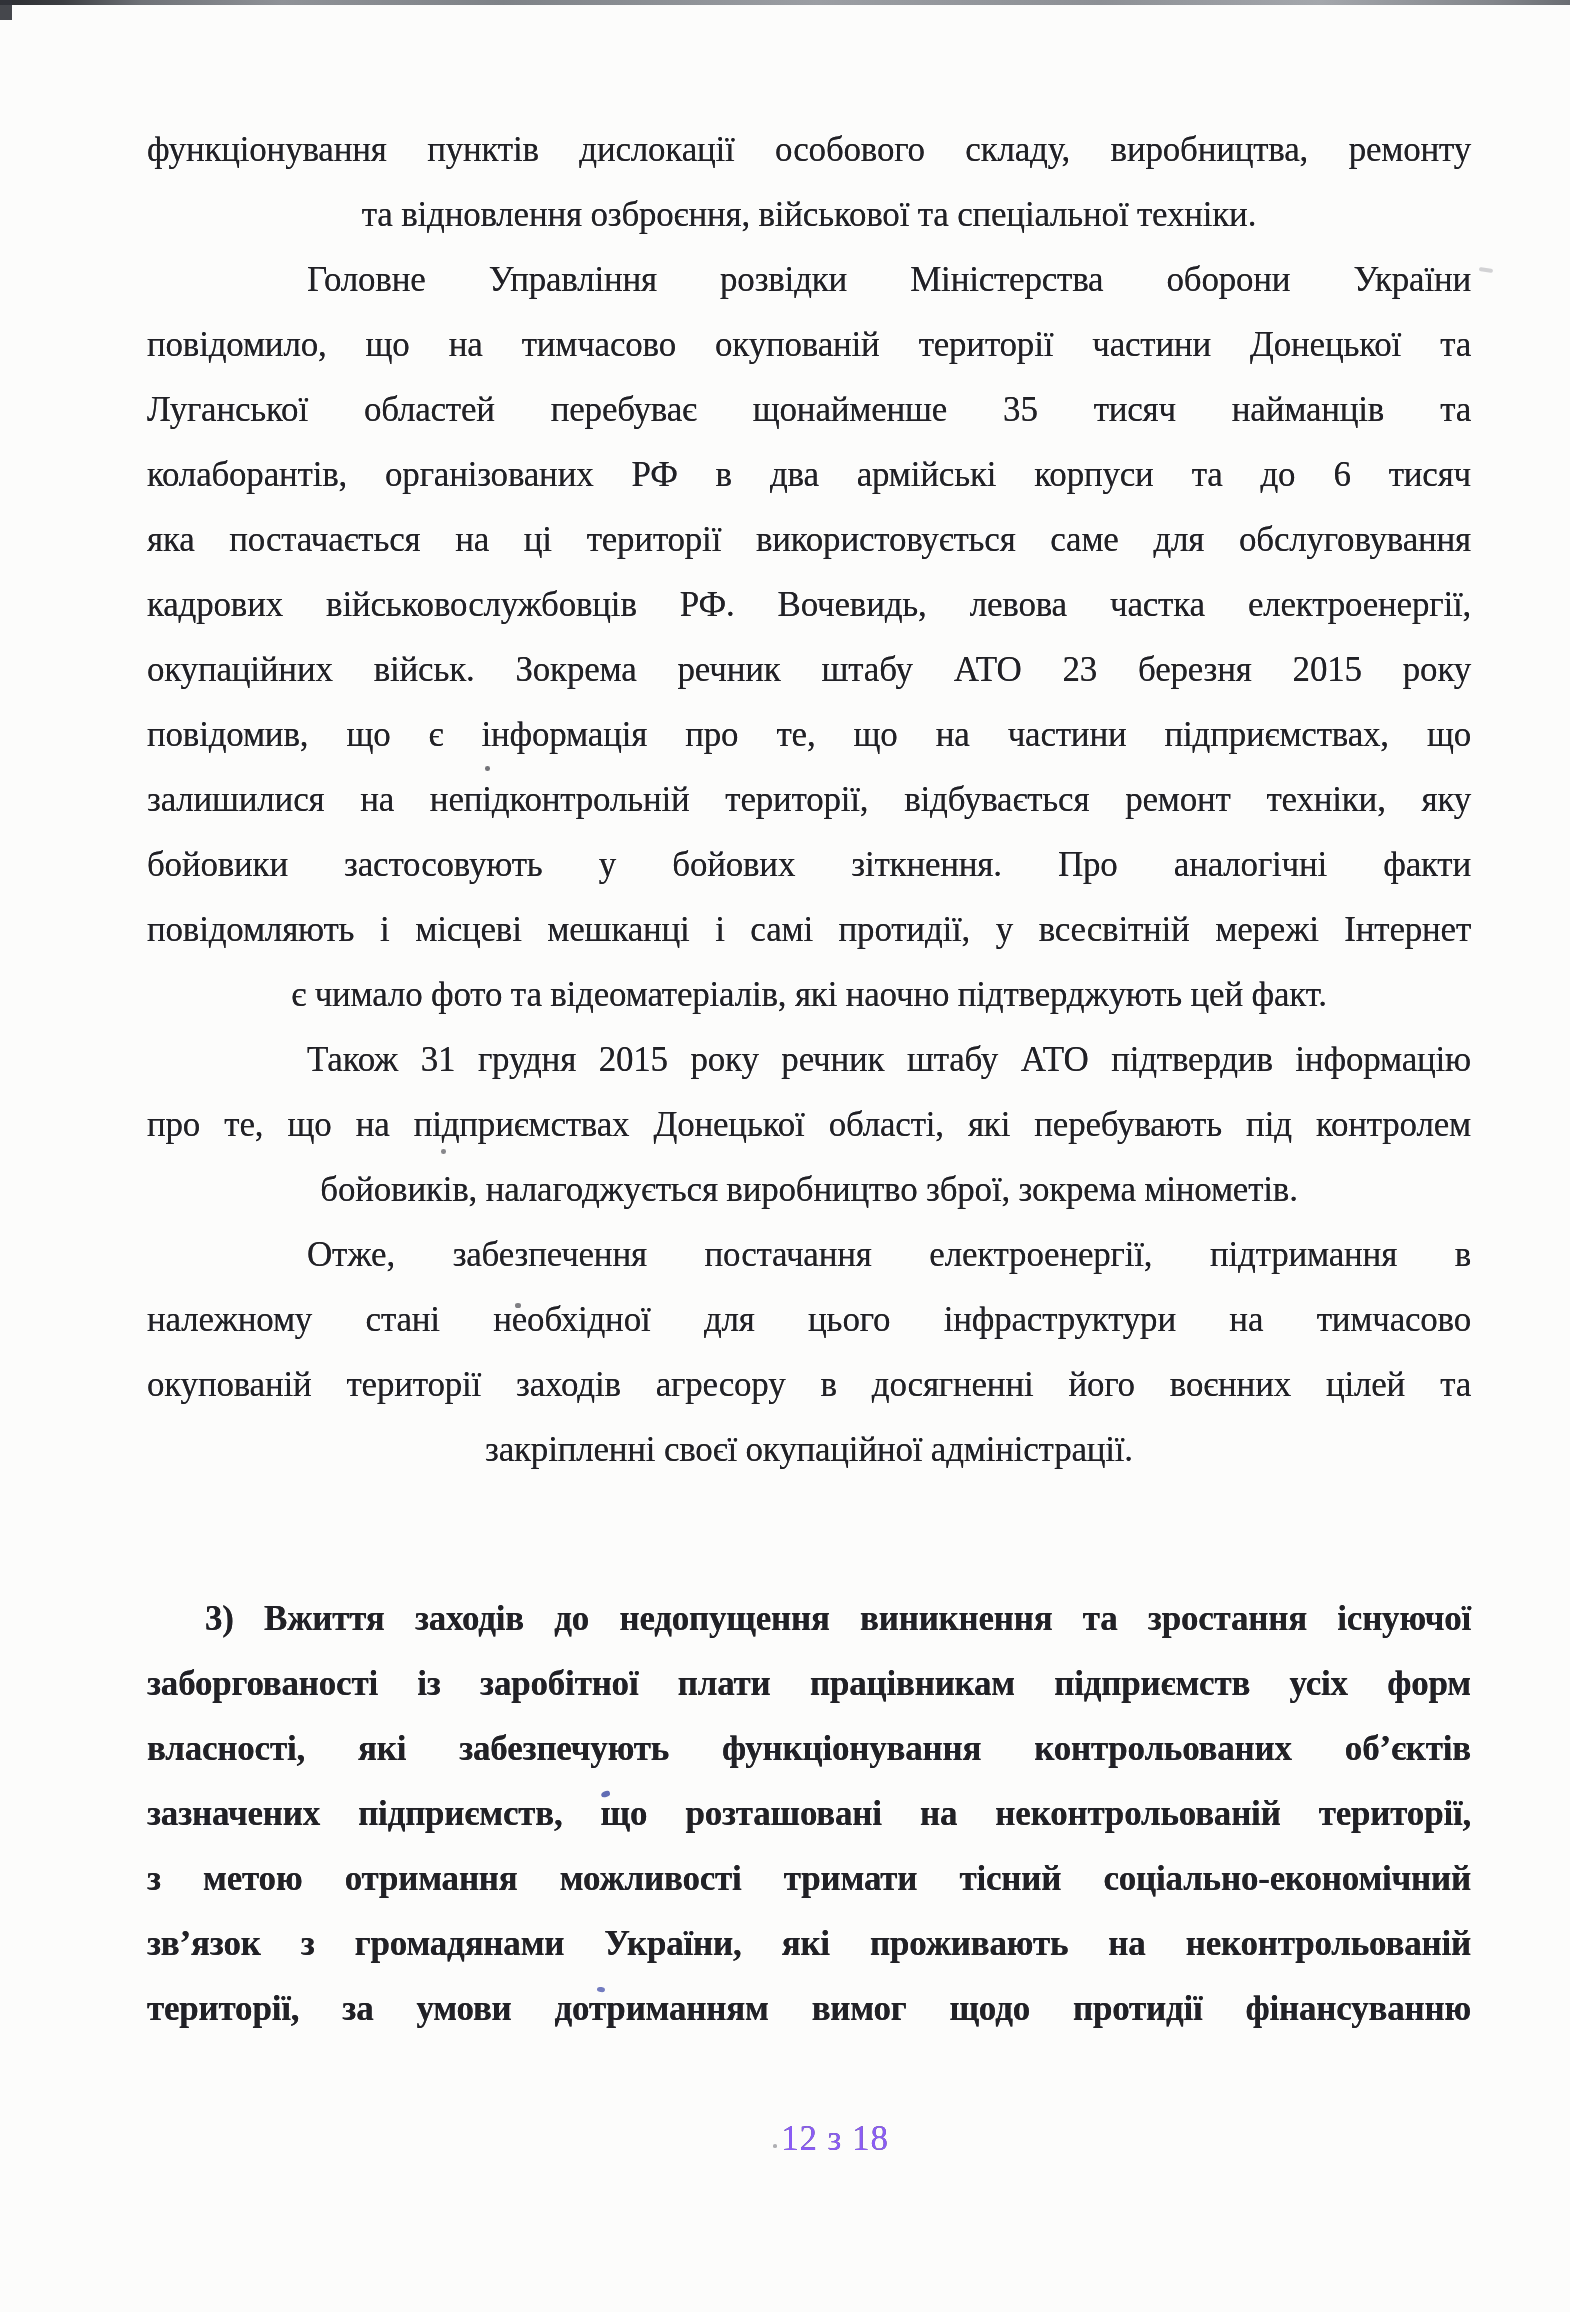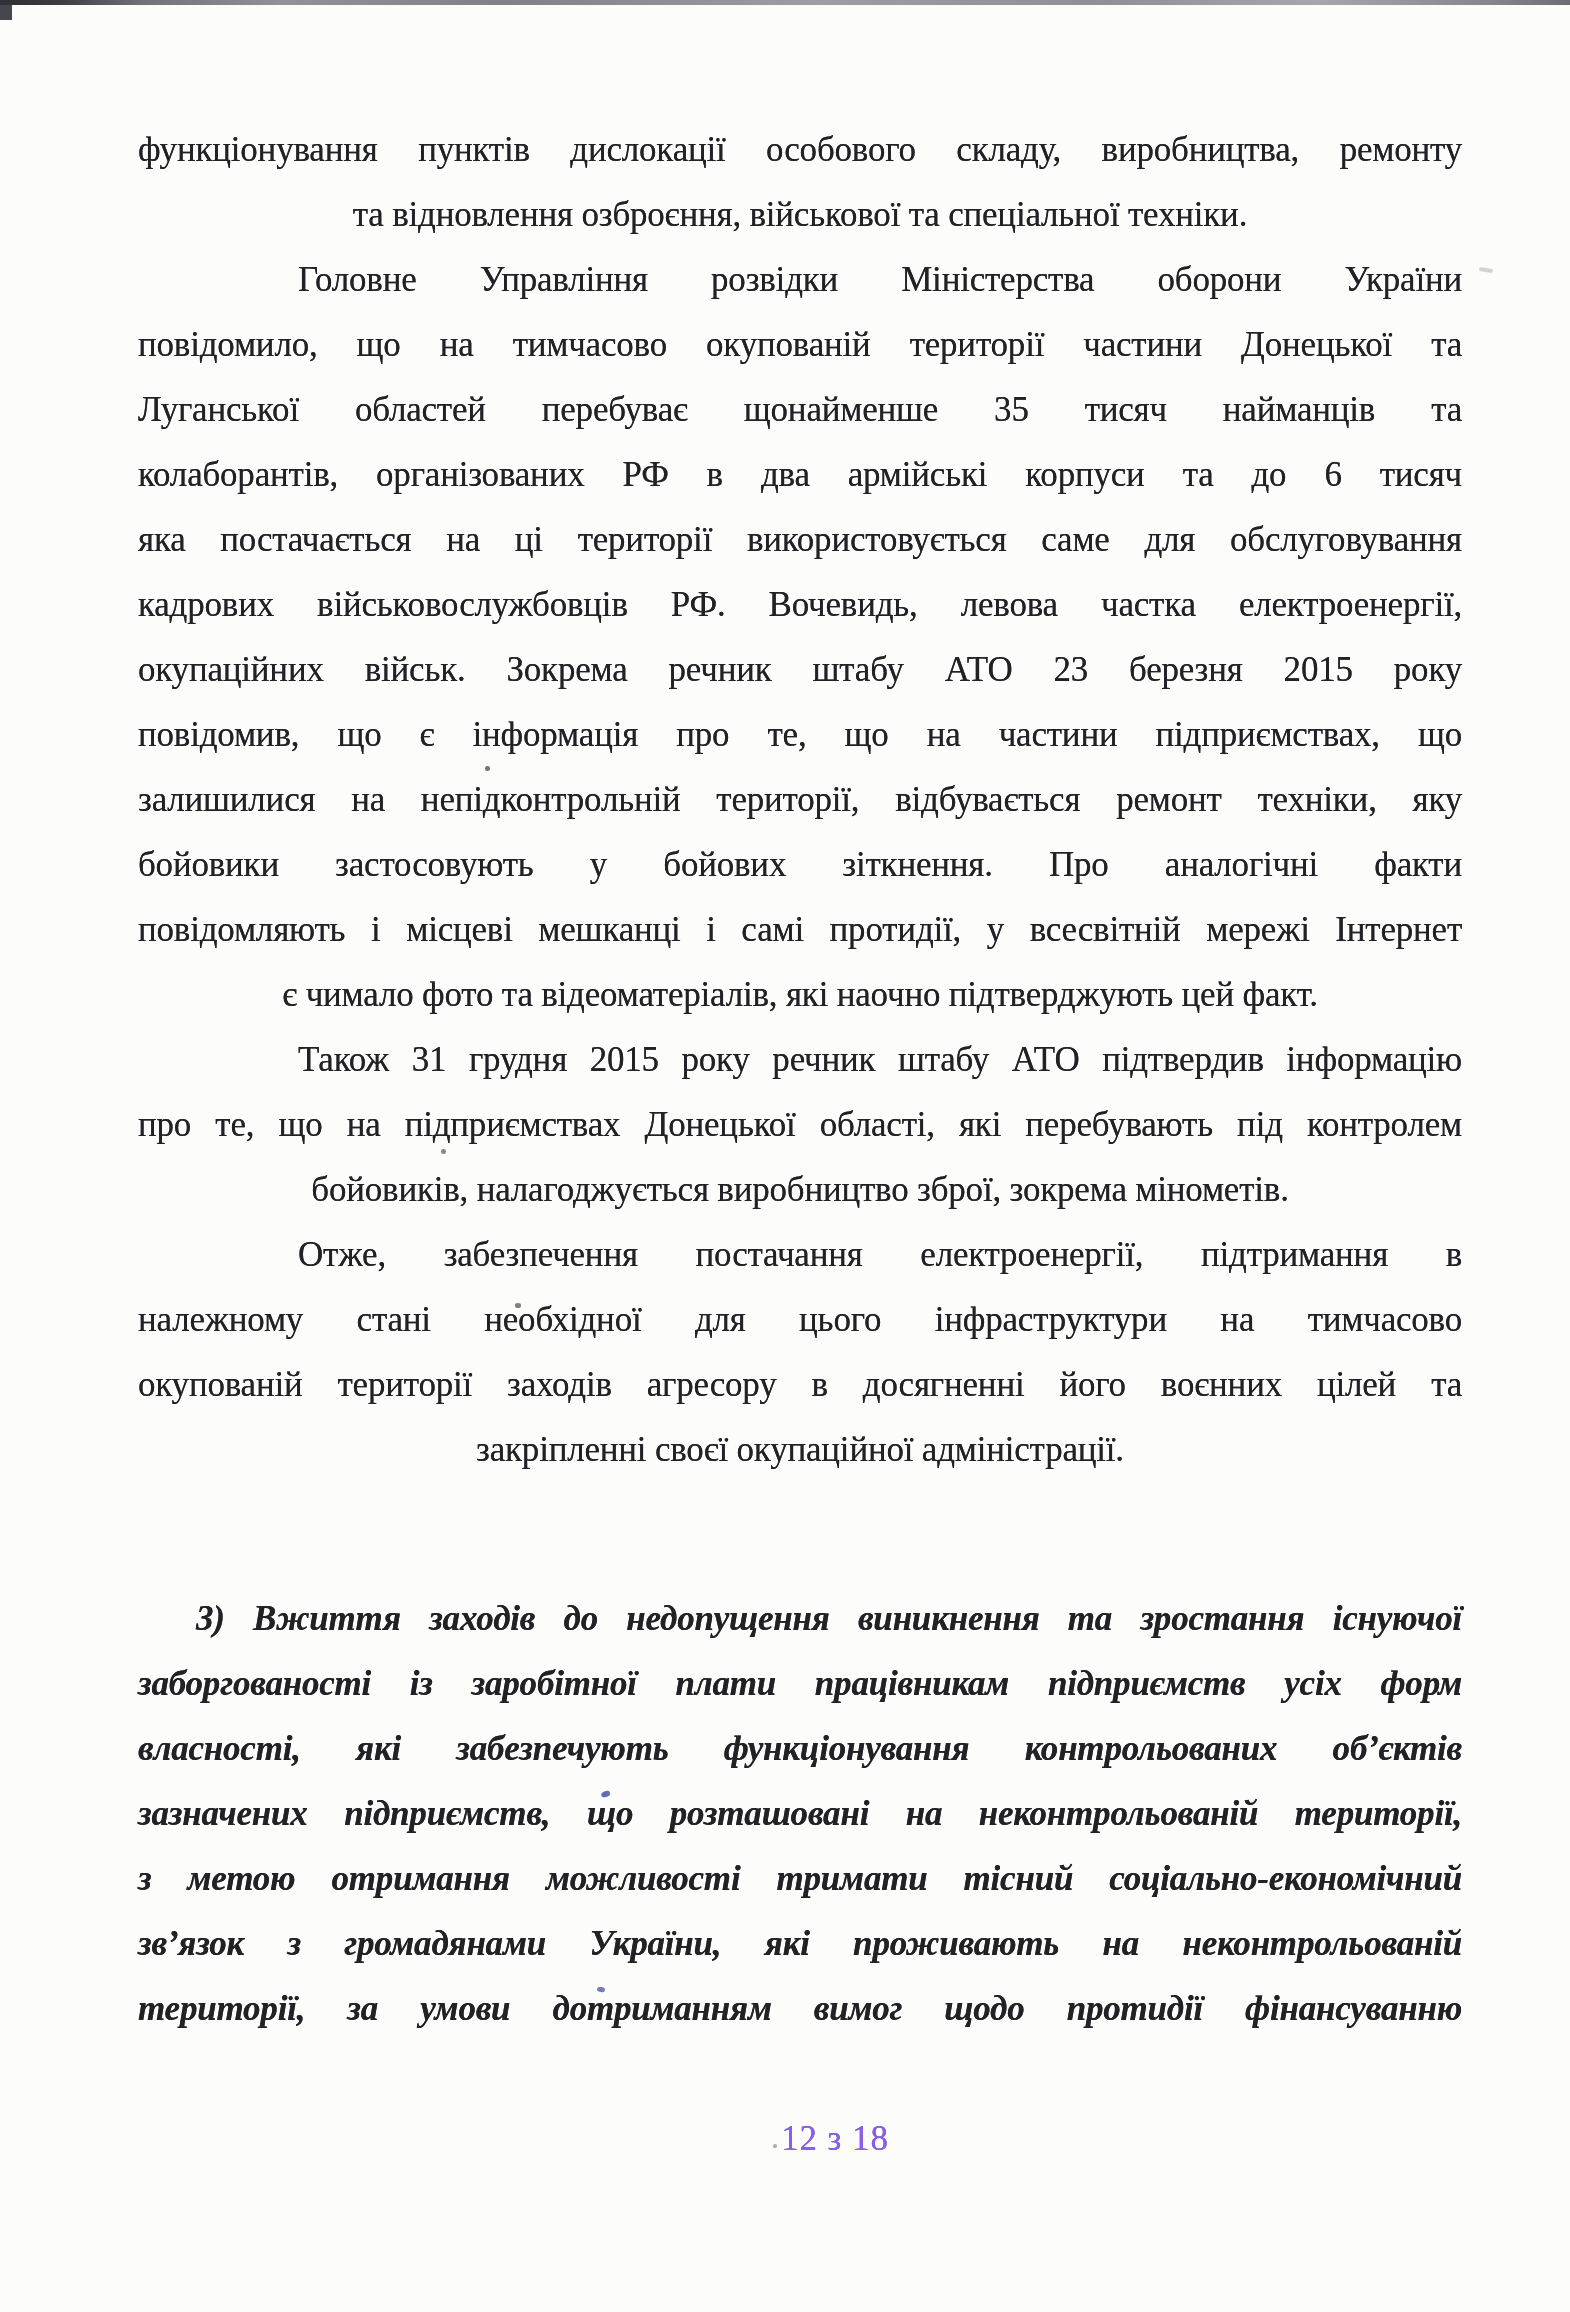--- a/index.html
+++ b/index.html
@@ -31,26 +31,26 @@
     position: absolute;
     top: 0; left: 0;
     width: 12px; height: 19.6px;
     background: #313338;
     opacity: 0.9;
   }
 
   
   #doc-text {
     position: absolute;
-    left: 138px;
+    left: 147px;
     top: 117px;
     width: 1324px;
   }
   .para { margin: 0; }
-  .para.bold-italic { margin-top: 104px; font-weight: bold; font-style: italic; }
+  .para.bold-italic { margin-top: 104px; font-weight: bold; }
   .line {
     height: 65px;
     line-height: 65px;
     font-size: 35px;
     letter-spacing: -0.2px;
     white-space: normal;
     overflow: visible;
     text-shadow: 0 0 0.6px rgba(33,33,38,0.85);
   }
   .line.just {

